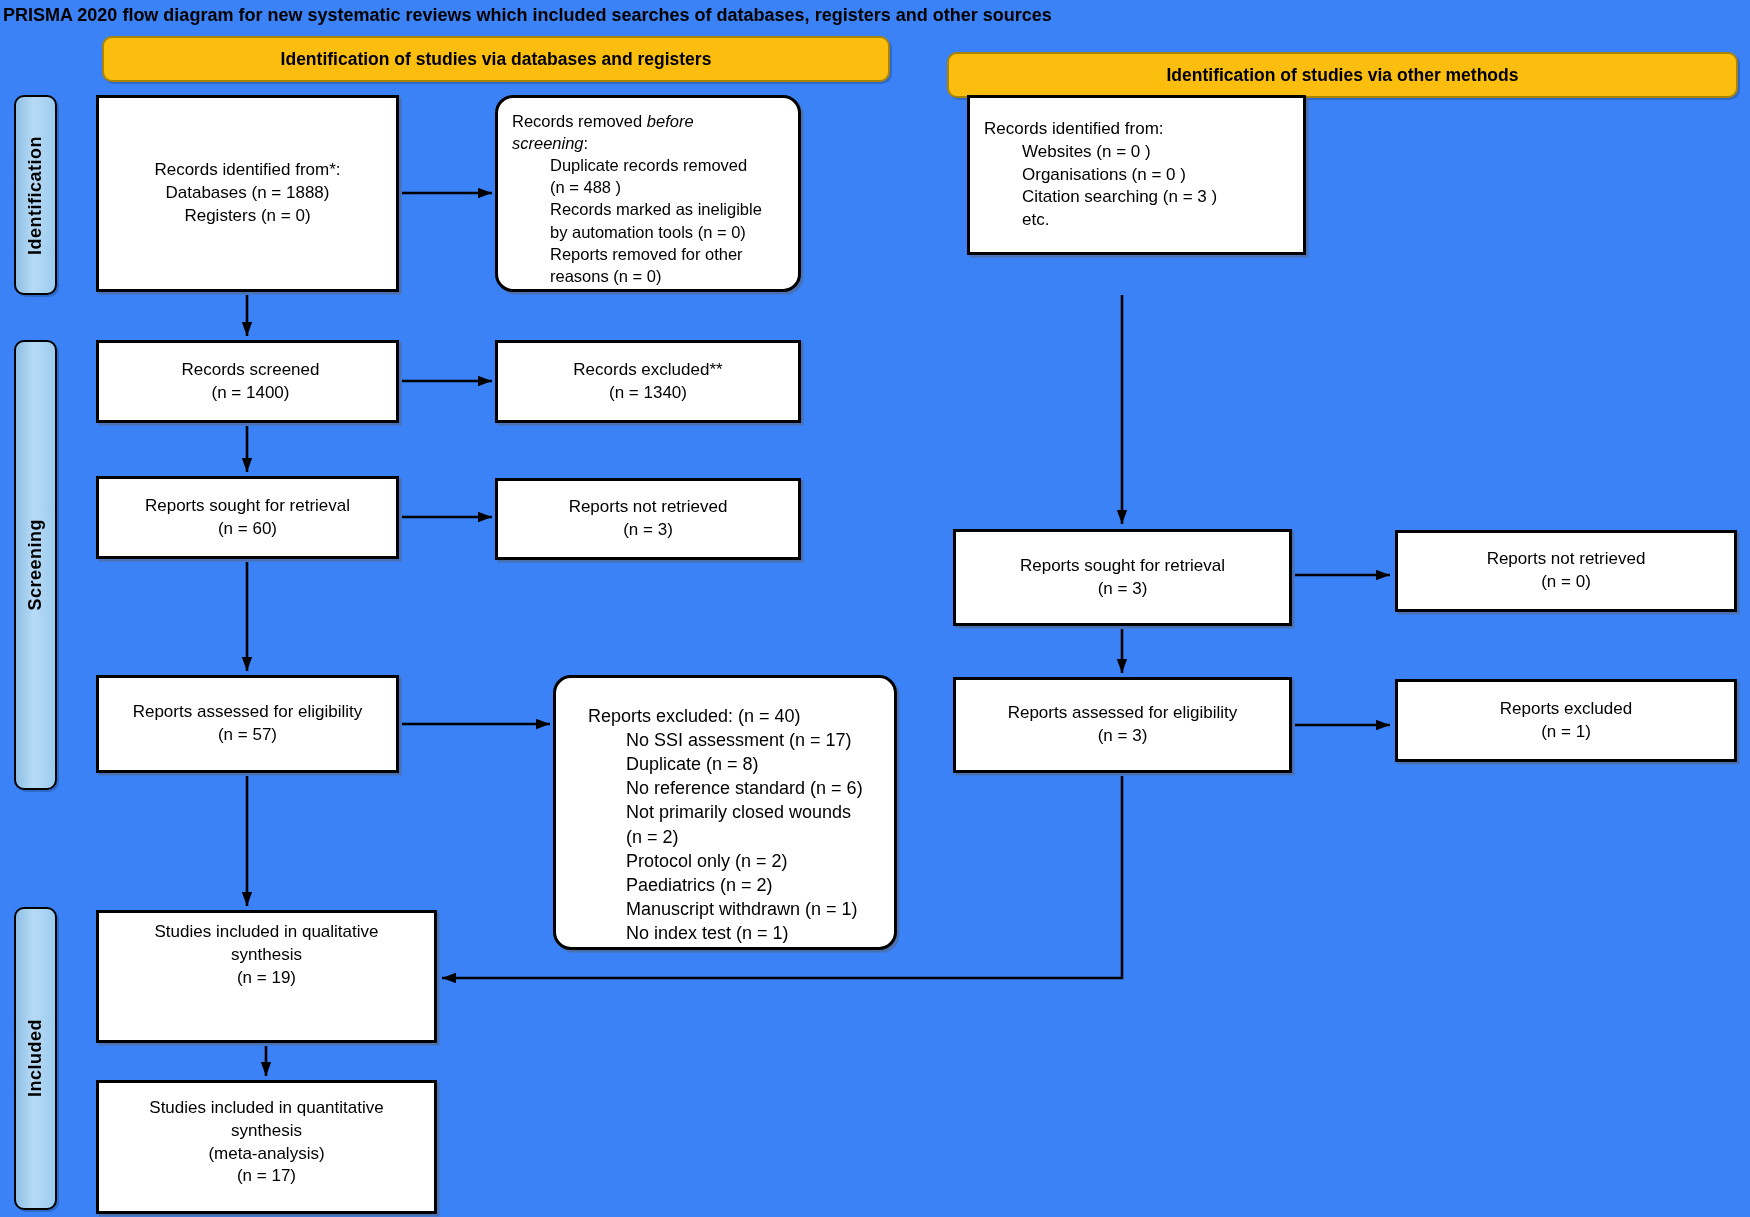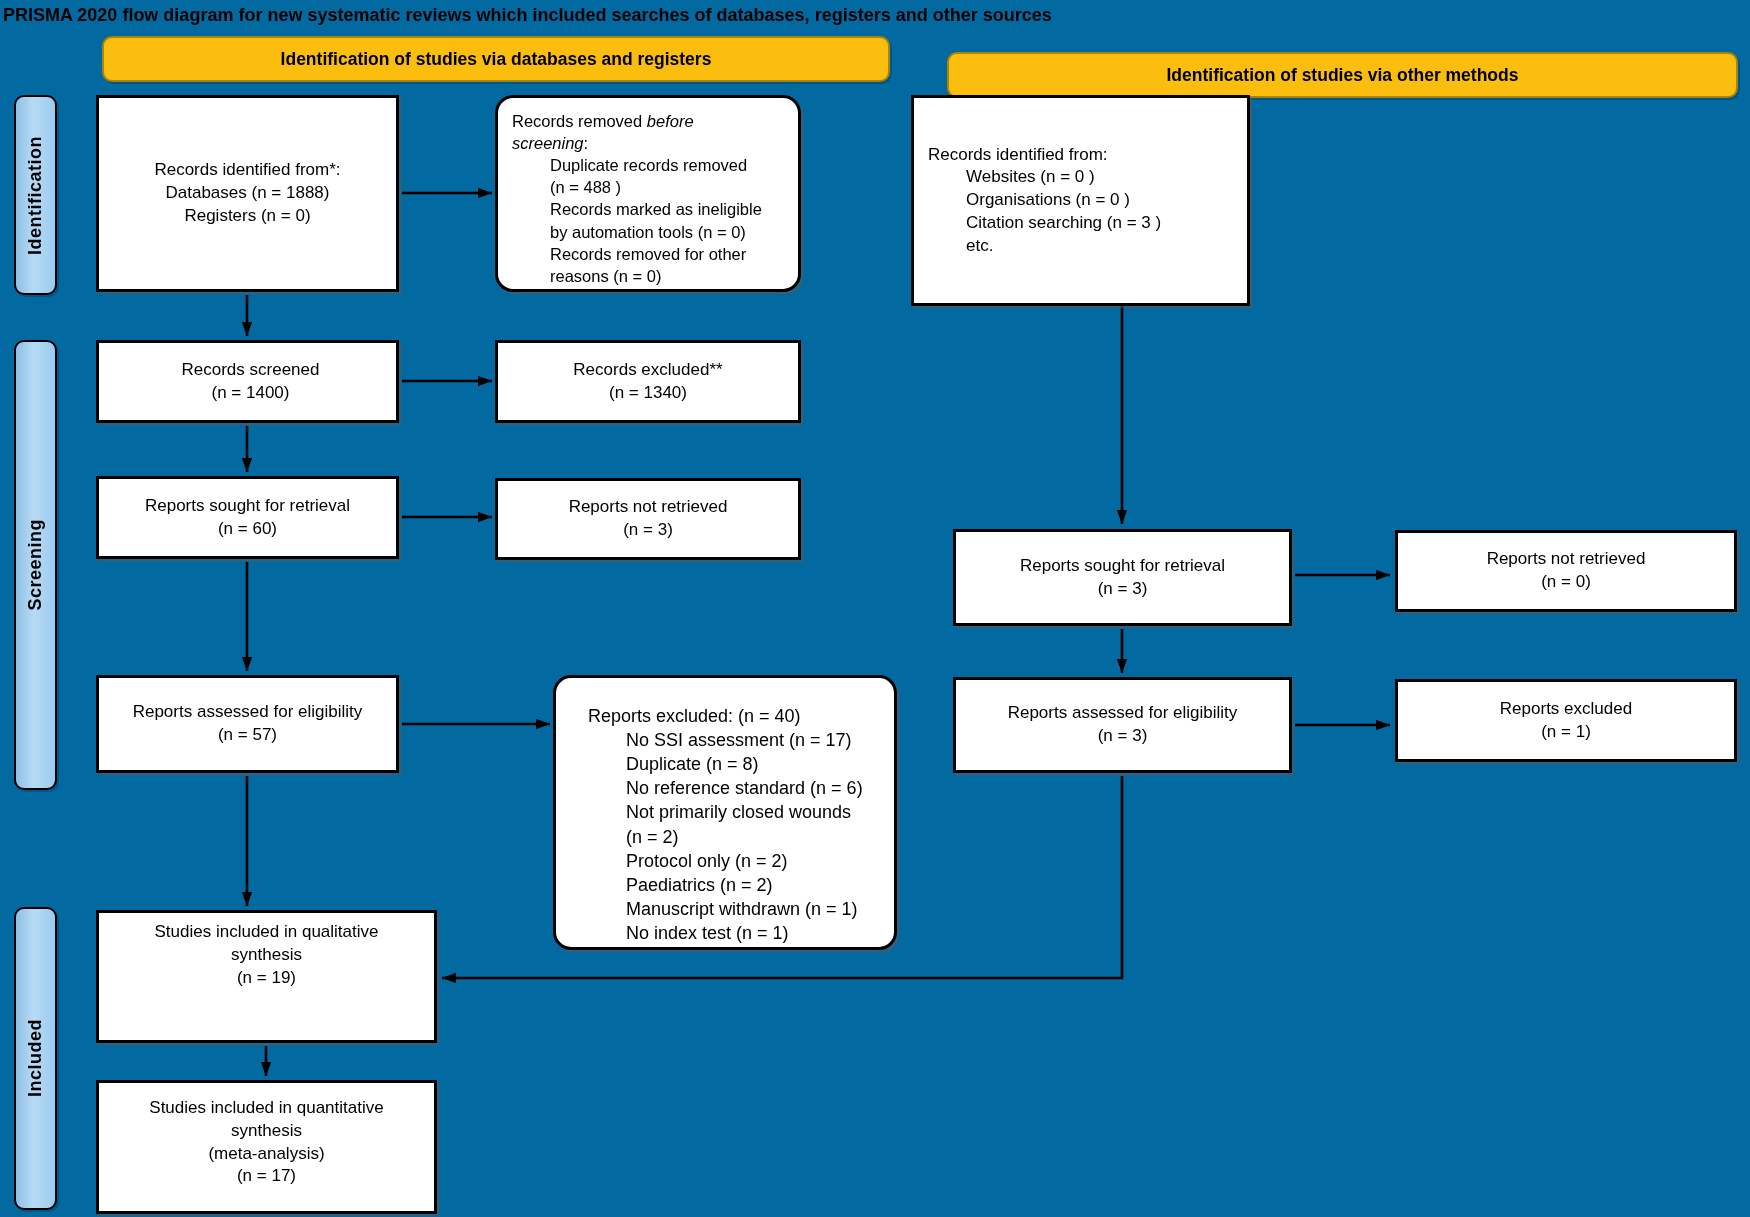--- a/index.html
+++ b/index.html
@@ -1,17 +1,17 @@
 <!DOCTYPE html>
 <html style="--banner-fill: #FBBE0F; --banner-border: #A98405;"><head>
 <meta charset="utf-8">
 <style>
   html,body{margin:0;padding:0;background:#fff;}
   #canvas{
-    position:relative;width:1750px;height:1217px;overflow:hidden;background:#0369a1;
+    position:relative;width:1750px;height:1217px;overflow:hidden;background:#3b82f6;
     font-family:"Liberation Sans","DejaVu Sans",sans-serif;color:#000;
   }
   .title{
     position:absolute;left:3px;top:5px;font-size:18px;font-weight:bold;white-space:nowrap;
   }
   .banner{
     position:absolute;height:46px;border:2.5px solid var(--banner-border,#a98405);
     background:var(--banner-fill,#fbbe0f);border-radius:10px;
     display:flex;align-items:center;justify-content:center;
     font-size:17.5px;font-weight:bold;box-shadow:2px 2px 0 rgba(0,0,0,0.18);
@@ -100,26 +100,26 @@
   </div>
 
   <div class="box left-top" style="left:495px;top:95px;width:306px;height:197px;font-size:16.5px;">
     <div>
         <div class="ln"><span>Records removed </span><em>before</em></div>
         <div class="ln"><em>screening</em><span>:</span></div>
         <div class="ln ind"><span>Duplicate records removed</span></div>
         <div class="ln ind"><span>(n = 488 )</span></div>
         <div class="ln ind"><span>Records marked as ineligible</span></div>
         <div class="ln ind"><span>by automation tools (n = 0)</span></div>
-        <div class="ln ind"><span>Records removed for other</span></div>
+        <div class="ln ind"><span>Reports removed for other</span></div>
         <div class="ln ind"><span>reasons (n = 0)</span></div>
       </div>
   </div>
 
-  <div class="box left-mid" style="left:911px;top:95px;width:339px;height:211px;">
+  <div class="box left-mid" style="left:967px;top:95px;width:339px;height:160px;">
     <div>
         <div class="ln"><span>Records identified from:</span></div>
         <div class="ln ind"><span>Websites (n = 0 )</span></div>
         <div class="ln ind"><span>Organisations (n = 0 )</span></div>
         <div class="ln ind"><span>Citation searching (n = 3 )</span></div>
         <div class="ln ind"><span>etc.</span></div>
       </div>
   </div>
 
   <div class="box center" style="left:96px;top:340px;width:303px;height:83px;padding-left:6px;">

